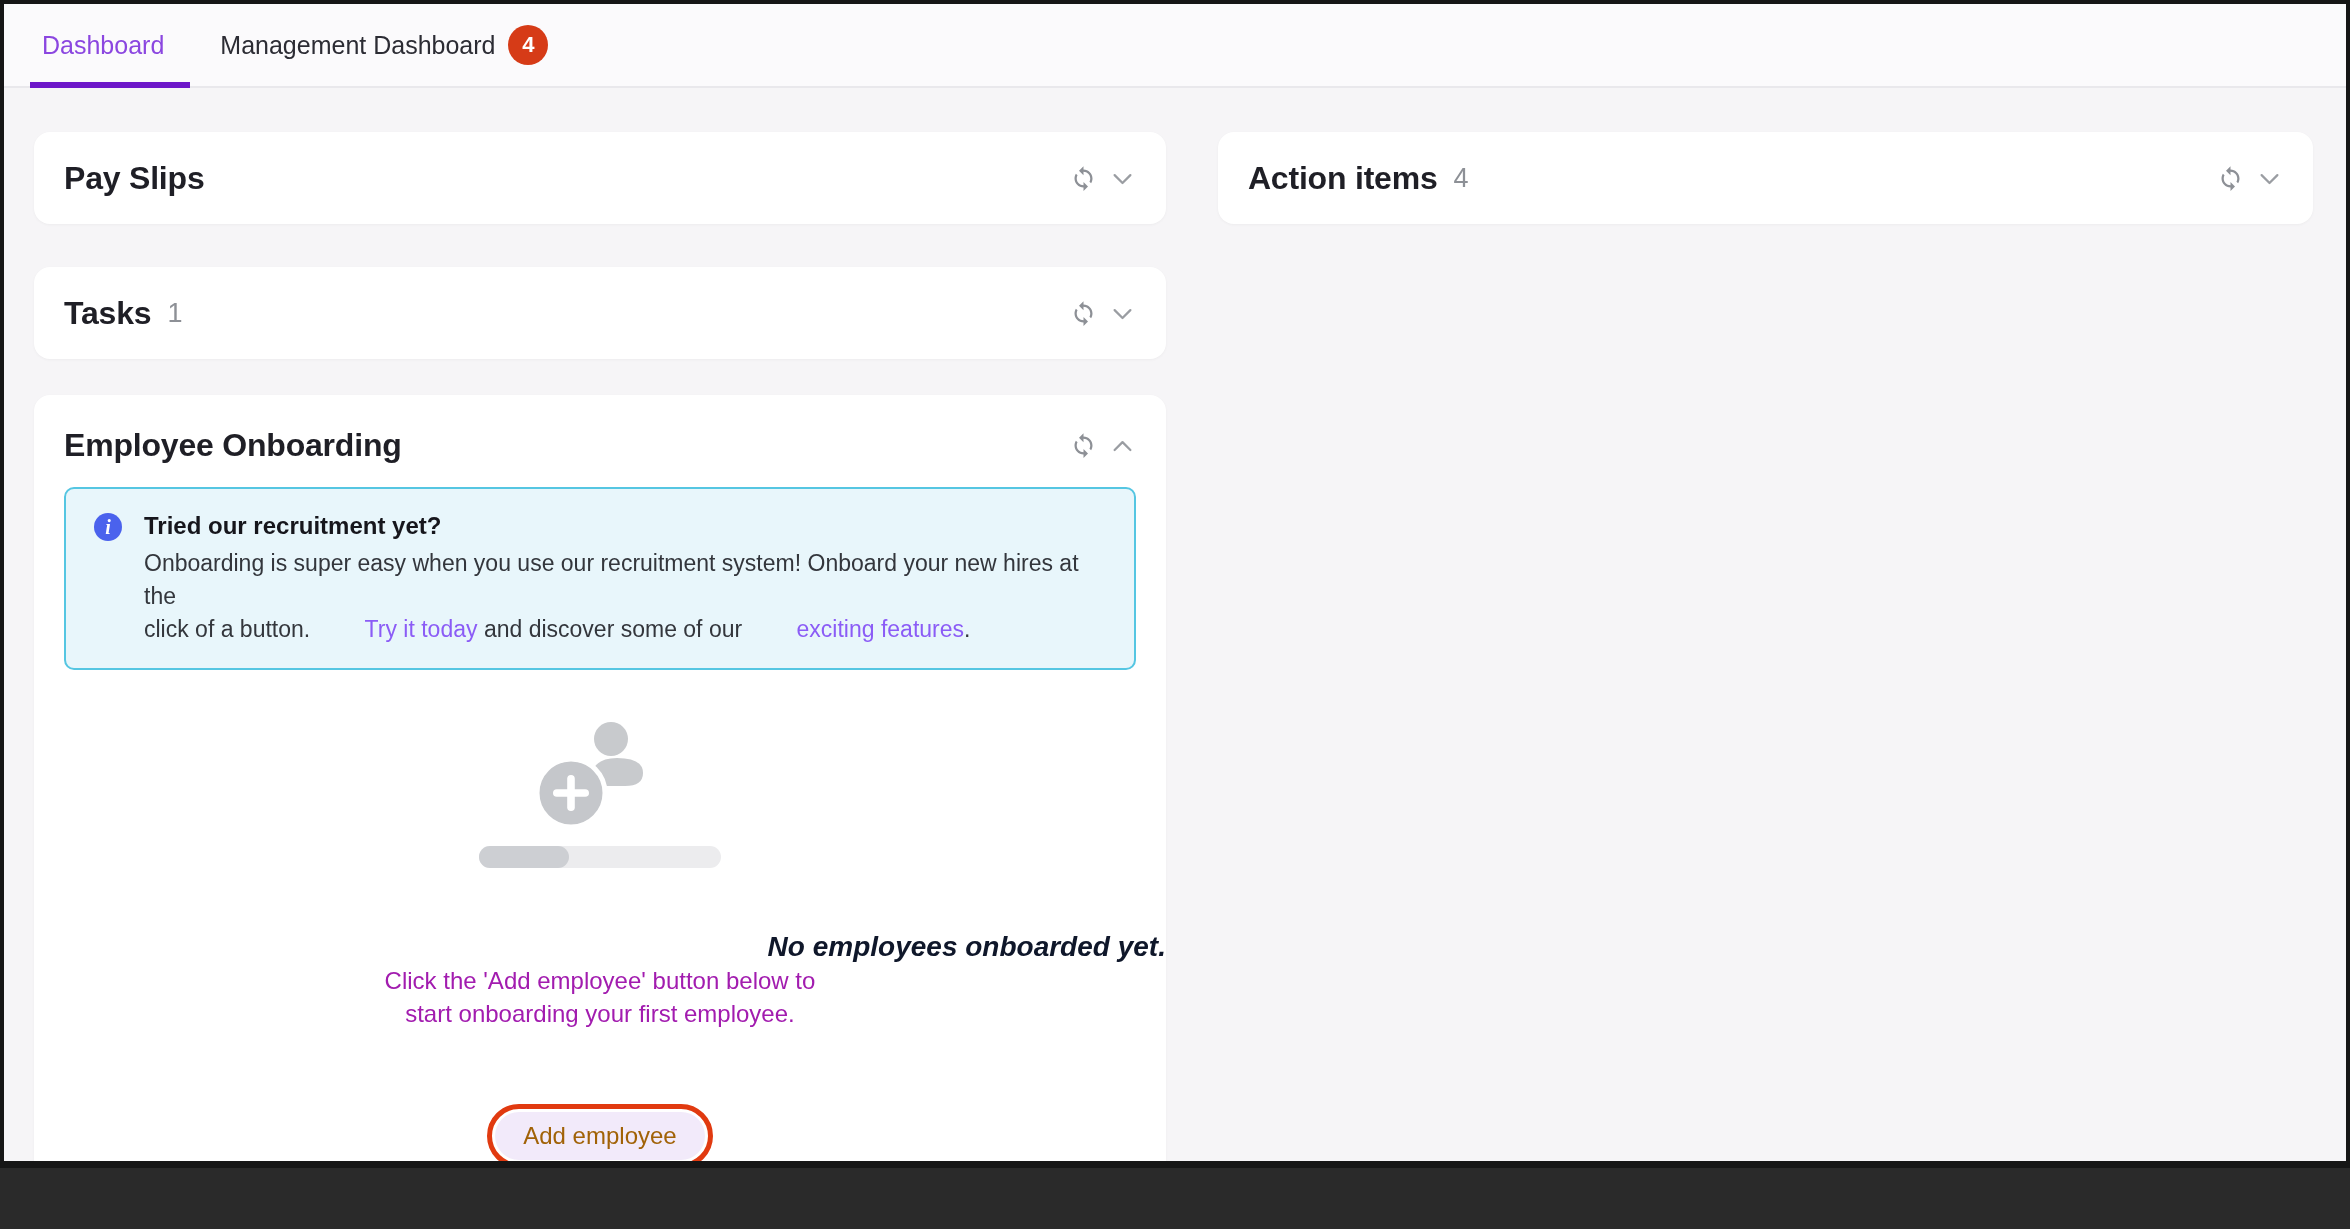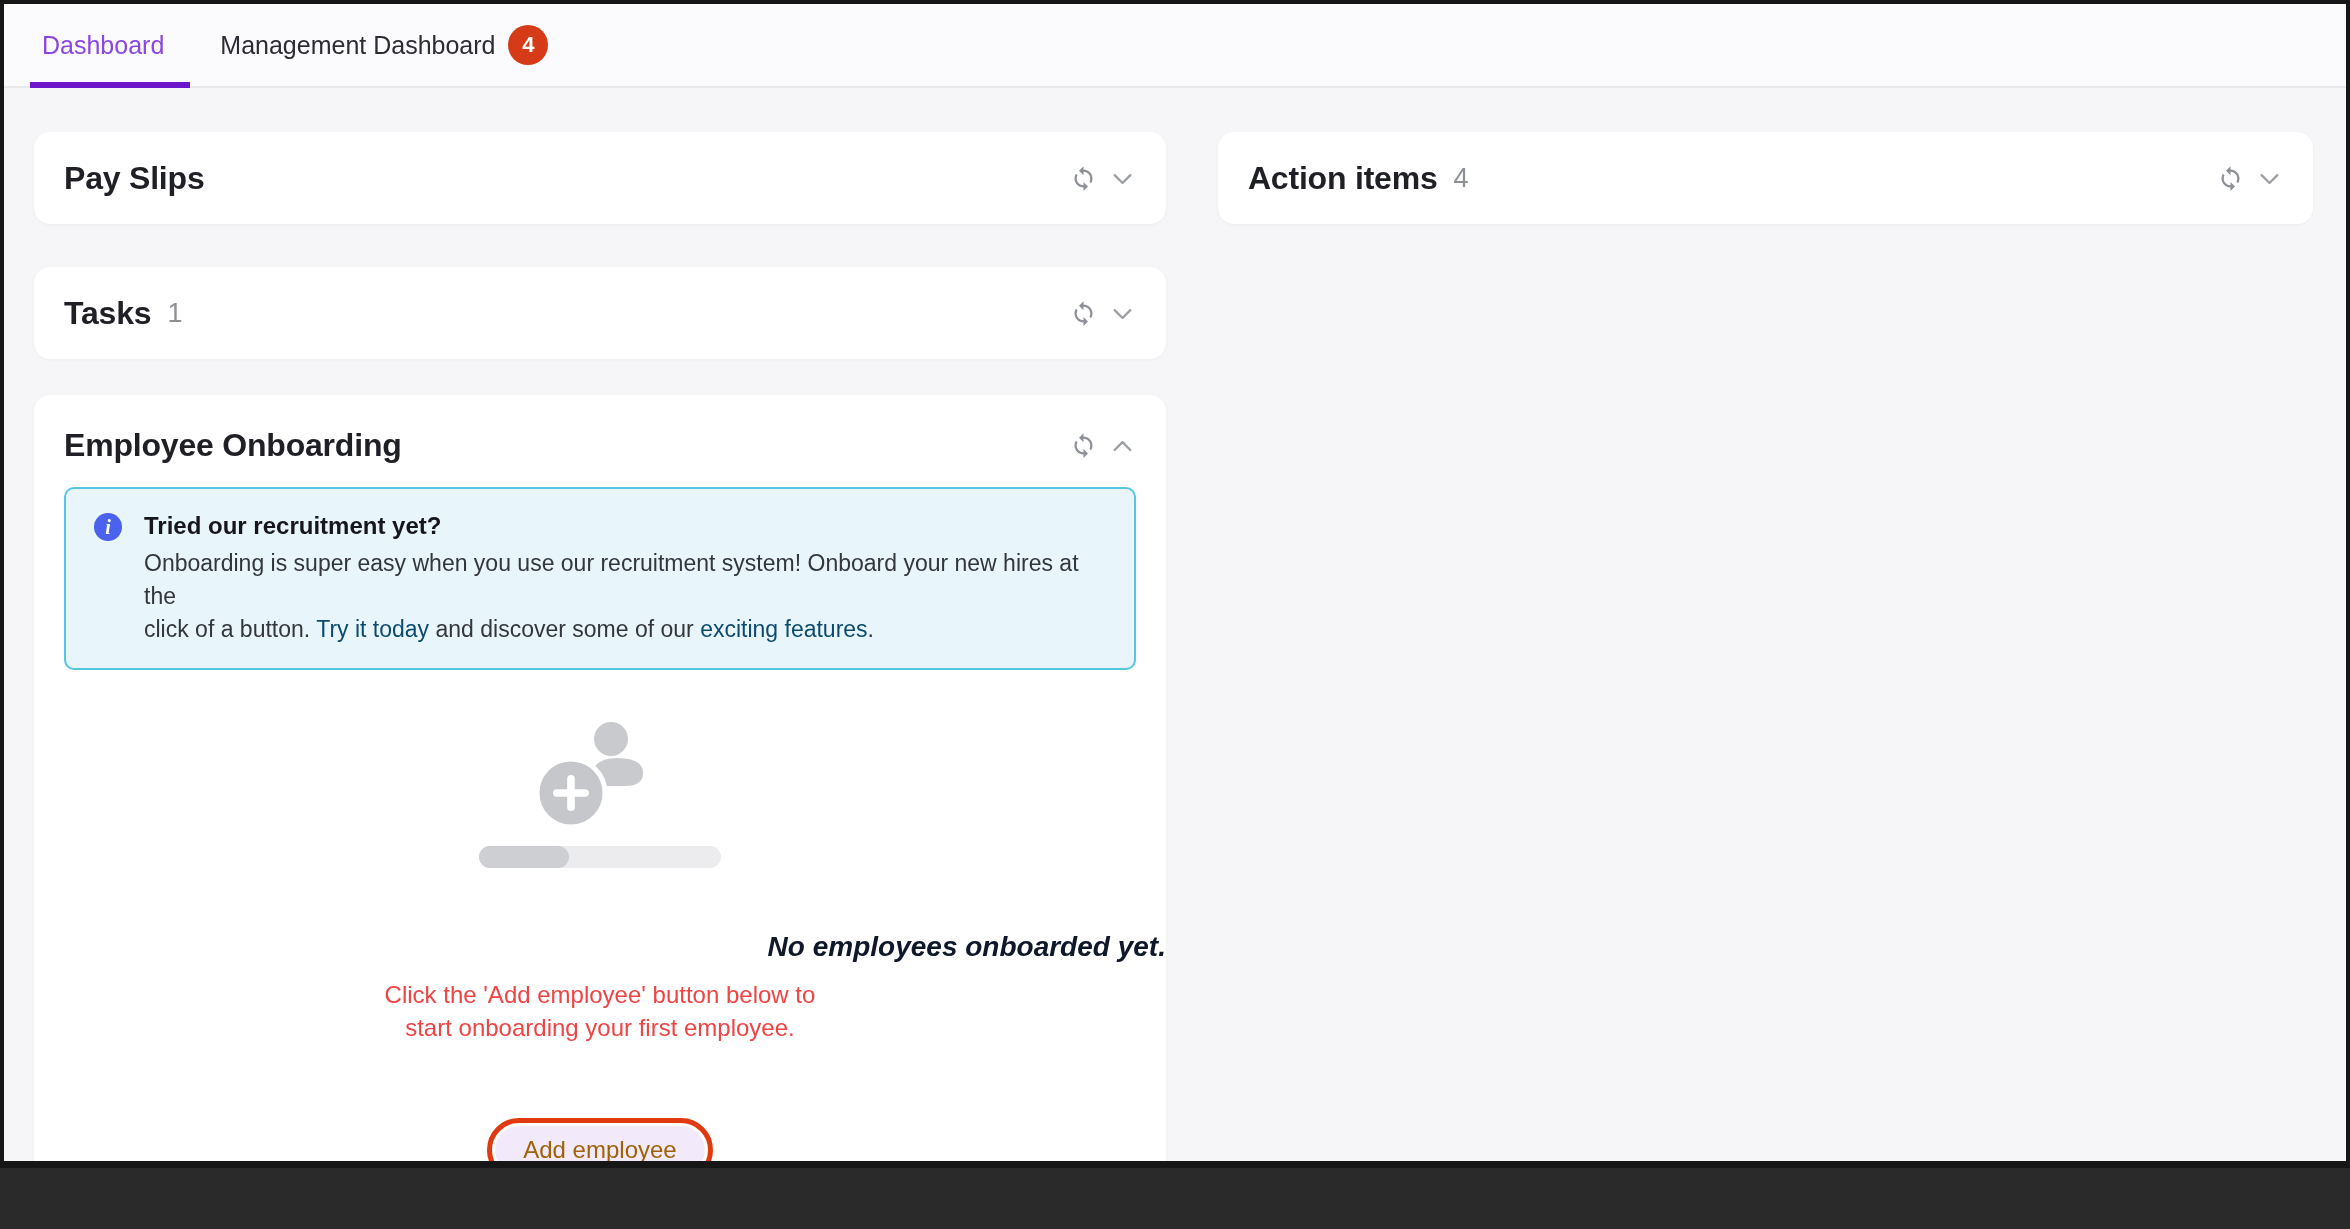--- a/index.html
+++ b/index.html
@@ -141,42 +141,41 @@
     font-weight:700;
     color:#16161c;
     line-height:30px;
   }
   .banner-body {
     margin-top:6px;
     font-size:23px;
     color:#33363c;
     line-height:33px;
   }
-  .link { color:#0c4a6e; cursor:pointer; text-decoration:none; }
+  .link { color:#8b5cf6; cursor:pointer; text-decoration:none;margin-left:48px; }
 
   .illustration {
     margin:52px auto 0;
     width:242px; height:148px;
     display:block;
   }
 
   .empty-heading {
     margin-top:60px;
     text-align:right;
     font-size:28px;
     font-weight:700;
     color:#0f172a;
     line-height:34px;
     font-style:italic;
   }
   .empty-sub {
-    margin-top:14px;
     text-align:center;
     font-size:24px;
-    color:#ef4444;
+    color:#a21caf;
     line-height:33px;
   }
 
   .btn-row { margin-top:74px; display:flex; justify-content:center; }
   .highlight-ring {
     border:5px solid #e13a10;
     border-radius:999px;
     padding:3px;
     background:#ffffff;
   }

